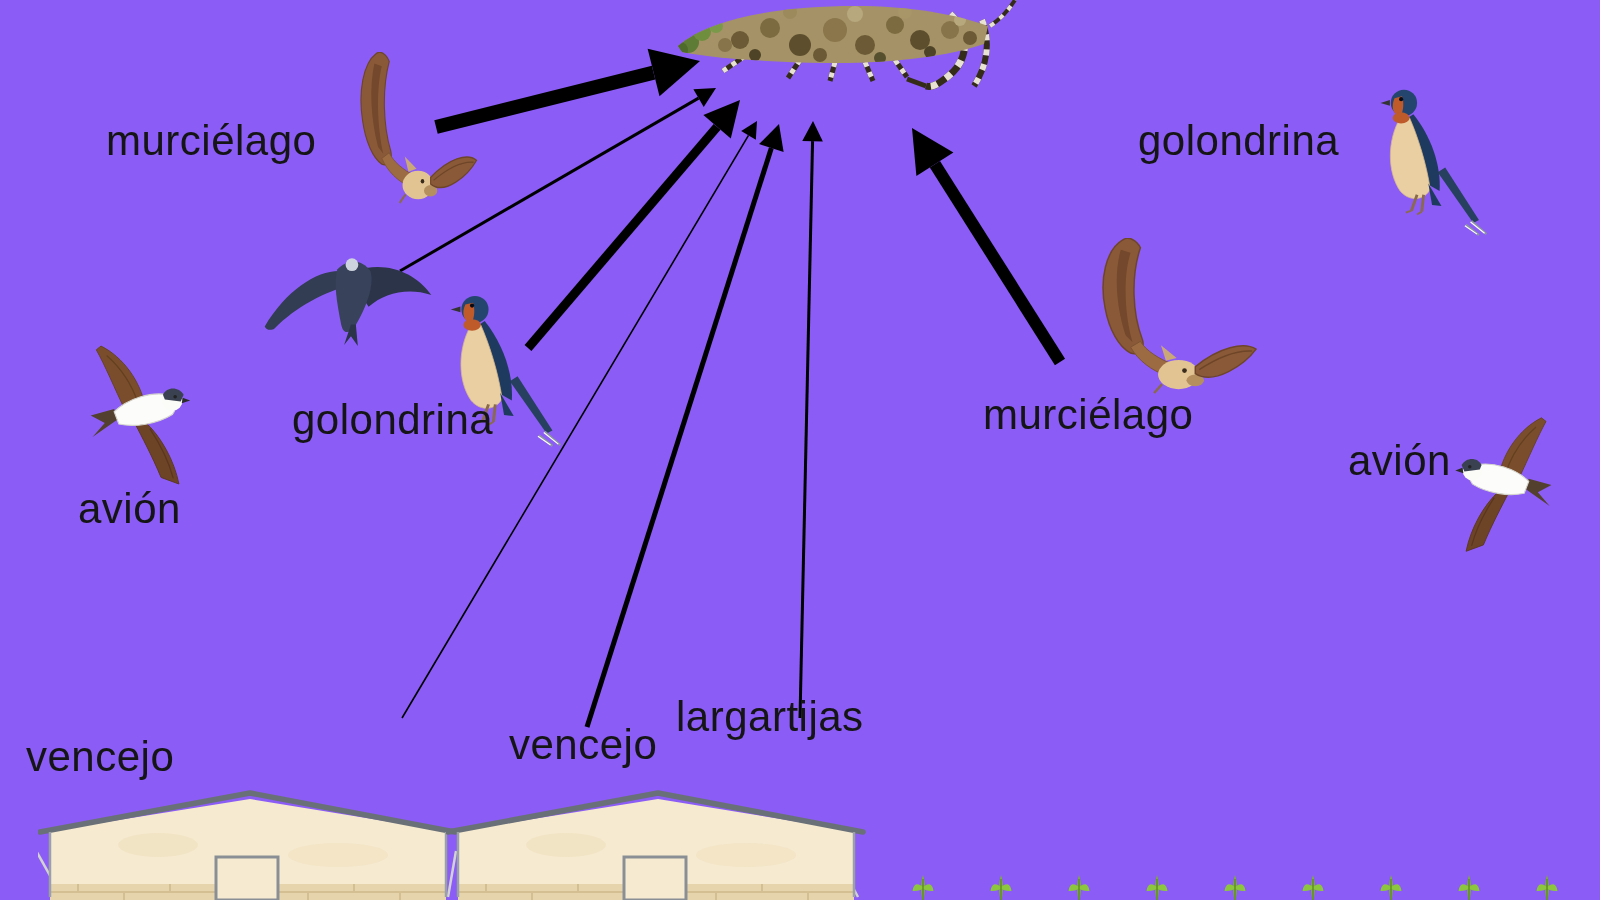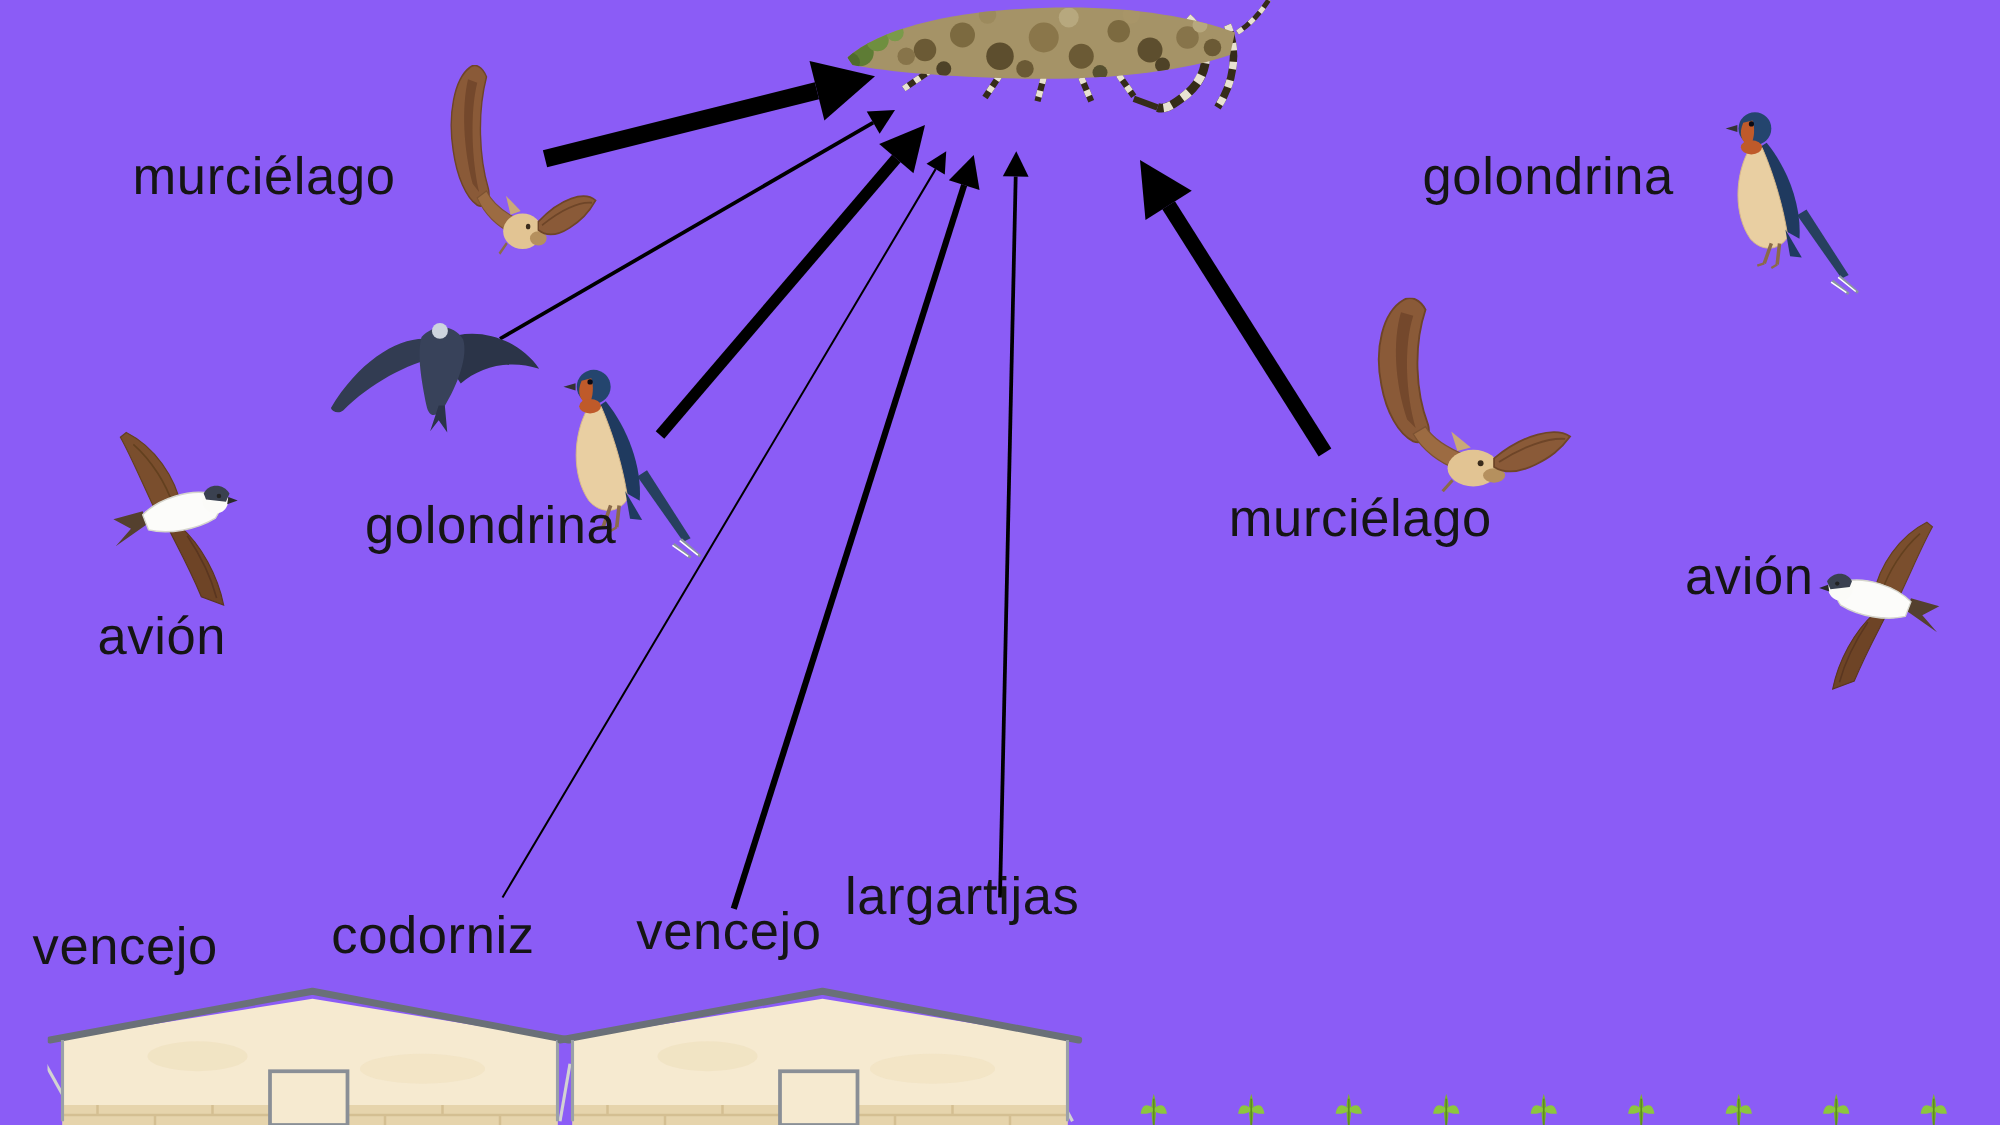--- a/index.html
+++ b/index.html
@@ -242,16 +242,15 @@
       <use href="#sym-sprout" x="655" y="0" width="24" height="30"></use>
     </svg>
 
   <div class="lbl" id="lbl-murcielago-left">murciélago</div>
   <div class="lbl" id="lbl-golondrina-left">golondrina</div>
   <div class="lbl" id="lbl-avion-left">avión</div>
   <div class="lbl" id="lbl-golondrina-right">golondrina</div>
   <div class="lbl" id="lbl-murcielago-right">murciélago</div>
   <div class="lbl" id="lbl-avion-right">avión</div>
   <div class="lbl" id="lbl-gallina">vencejo</div>
-  <div class="lbl" id="lbl-codorniz">codorniz</div>
   <div class="lbl" id="lbl-perdiz">vencejo</div>
   <div class="lbl" id="lbl-largartijas">largartijas</div>
 </div>
 
 </body></html>

